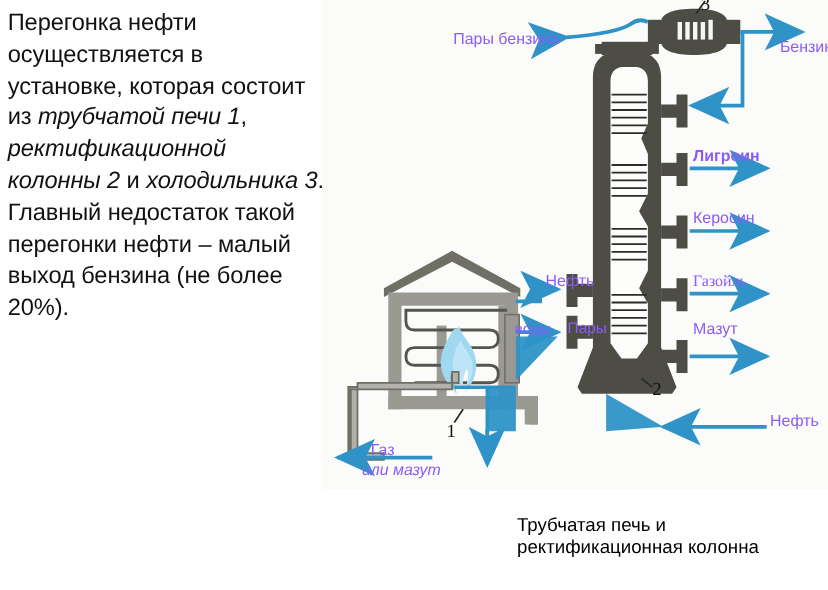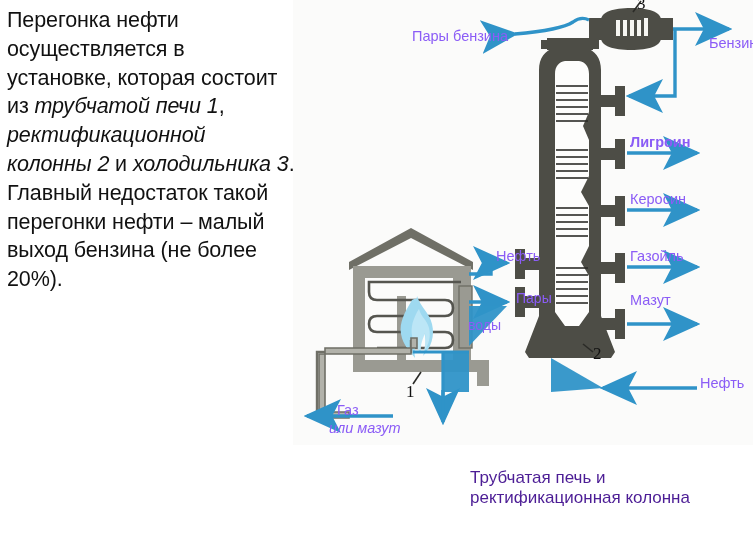--- a/index.html
+++ b/index.html
@@ -53,21 +53,21 @@
     font-size:17px;
     color:#111;
   }
 
   
   #caption{
     position:absolute;
     left:470px;top:468px;width:283px;
     font-size:17px;
     line-height:19.5px;
-    color:#4c1d95;
+    color:#000000;
   }
 </style>
 </head>
 <body>
 
 <div id="slide">
 
   <div id="text-block">
     <span>Перегонка нефти осуществляется в установке, которая состоит из </span><span class="it">трубчатой печи 1</span><span>, </span><span class="it">ректификационной колонны 2</span><span> и </span><span class="it">холодильника 3</span><span>. Главный недостаток такой перегонки нефти – малый выход бензина (не более 20%).</span>
   </div>
@@ -238,26 +238,26 @@
       </g>
 
       <line x1="128" y1="372" x2="120" y2="384" stroke="#2b2b27" stroke-width="1.6"></line>
       <line x1="290" y1="344" x2="300" y2="352" stroke="#2b2b27" stroke-width="1.6"></line>
     </svg>
 
     <div class="dlabel" style="left:119px;top:29px;">Пары бензина</div>
     <div class="dlabel" style="left:416px;top:36px;">Бензин</div>
     <div class="dlabel" style="left:337px;top:135px;font-weight:bold;">Лигроин</div>
     <div class="dlabel" style="left:337px;top:192px;">Керосин</div>
-    <div class="dlabel" style="left:337px;top:249px;">Газойль</div>
+    <div class="dlabel" style="left:337px;top:249px;font-family:Liberation Serif, serif;">Газойль</div>
     <div class="dlabel" style="left:337px;top:293px;">Мазут</div>
 
     <div class="dlabel" style="left:203px;top:249px;">Нефть</div>
     <div class="dlabel small" style="left:189px;top:291px;margin-left:34px;">Пары</div>
-    <div class="dlabel small" style="left:175px;top:318px;text-align:center;">воды</div>
+    <div class="dlabel small" style="left:175px;top:292px;text-align:center;">воды</div>
 
     <div class="dlabel" style="left:407px;top:376px;">Нефть</div>
     <div class="dlabel" style="left:44px;top:403px;">Газ</div>
     <div class="dlabel" style="left:36px;top:421px;font-style:italic;">или мазут</div>
 
     <div class="numlabel" style="left:113px;top:382px;">1</div>
     <div class="numlabel" style="left:300px;top:344px;">2</div>
     <div class="numlabel" style="left:344px;top:-6px;">3</div>
   </div>
 

